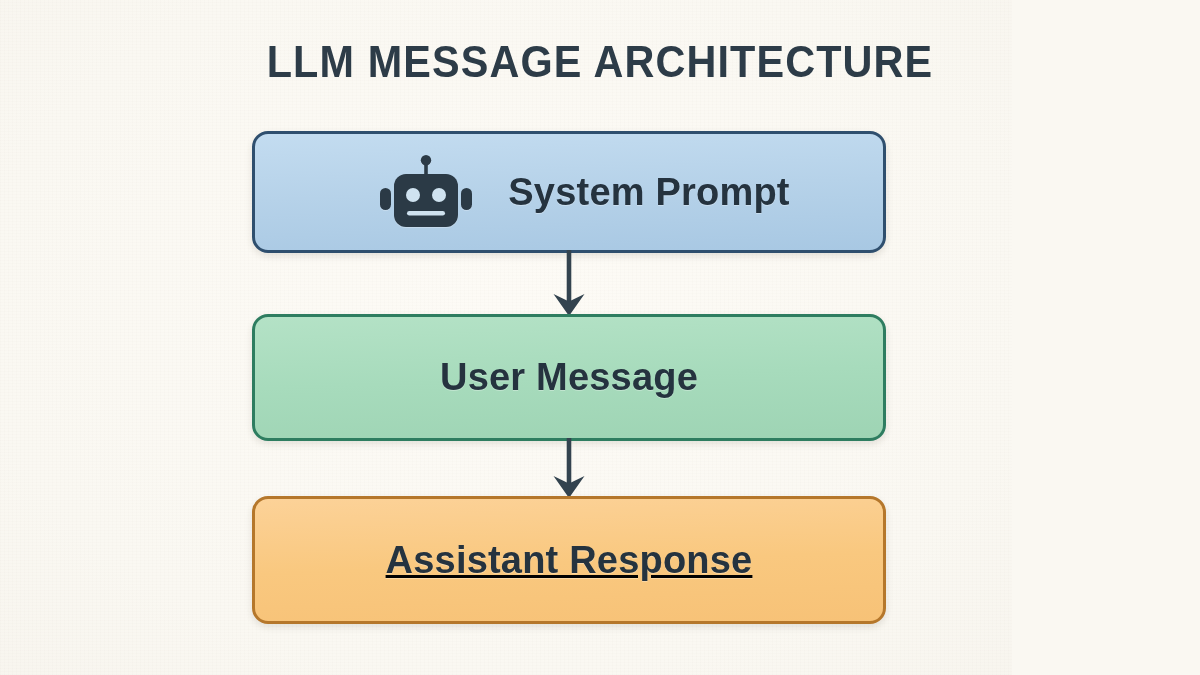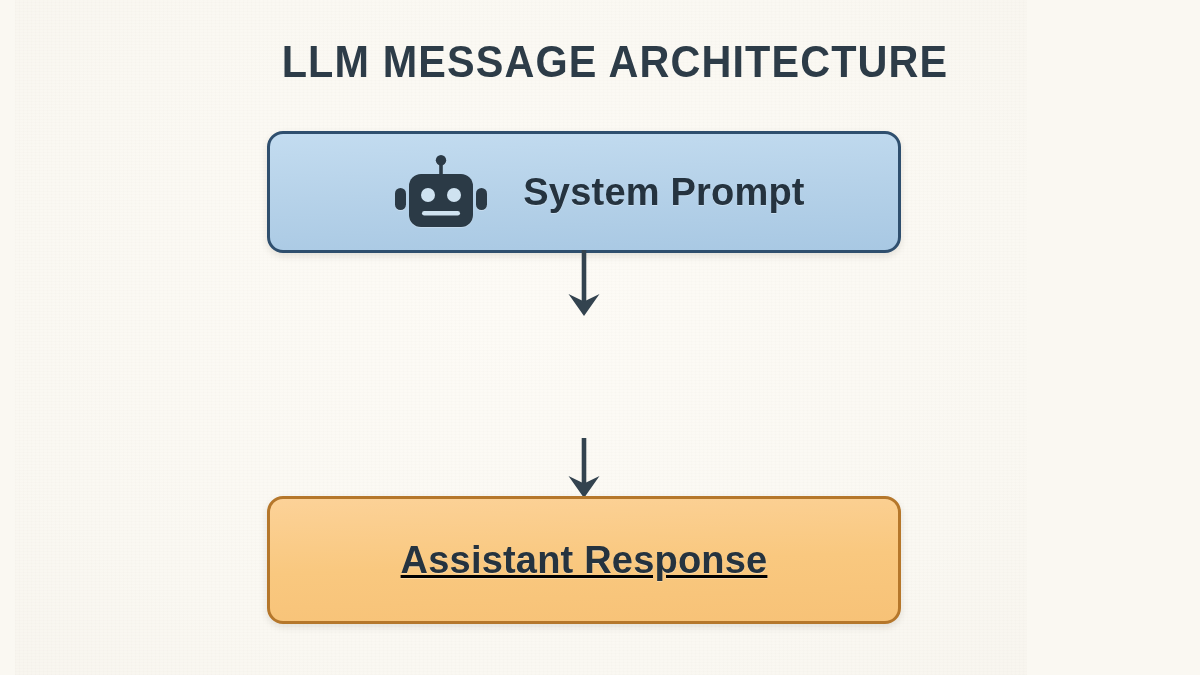--- a/index.html
+++ b/index.html
@@ -15,21 +15,20 @@
     background: #faf8f2;
   }
 
   #canvas {
     position: relative;
     width: 1012px;
     height: 675px;
     background:
       radial-gradient(ellipse 900px 620px at 50% 46%, #fdfbf6 0%, #faf8f2 58%, #f6f3ec 100%);
     overflow: hidden;
-    margin-left: 15px;
   }
 
   
   #grain {
     position: absolute;
     inset: 0;
     pointer-events: none;
     opacity: .55;
     background-image:
       repeating-linear-gradient(0deg, rgba(150,140,120,.035) 0px, rgba(150,140,120,.035) 1px, rgba(255,255,255,0) 1px, rgba(255,255,255,0) 3px),
@@ -147,20 +146,23 @@
       <rect x="29" y="56" width="38" height="4.6" rx="2.3" fill="#cfe2f0"></rect>
     </svg>
     <span class="label">System Prompt</span>
   </div>
 
   <svg class="arrow" id="arrow-1" viewBox="0 0 48 68" aria-hidden="true">
     <line x1="24" y1="0" x2="24" y2="55" stroke="#33434f" stroke-width="4.6" stroke-linecap="butt"></line>
     <path d="M24 66 L8.5 44 L24 51.5 L39.5 44 Z" fill="#33434f"></path>
   </svg>
 
+  <div class="node" id="node-user">
+    <span class="label">User Message</span>
+  </div>
 
   <svg class="arrow" id="arrow-2" viewBox="0 0 48 62" aria-hidden="true">
     <line x1="24" y1="0" x2="24" y2="49" stroke="#33434f" stroke-width="4.6" stroke-linecap="butt"></line>
     <path d="M24 60 L8.5 38 L24 45.5 L39.5 38 Z" fill="#33434f"></path>
   </svg>
 
   <div class="node" id="node-assistant">
     <span class="label">Assistant Response</span>
   </div>
 

